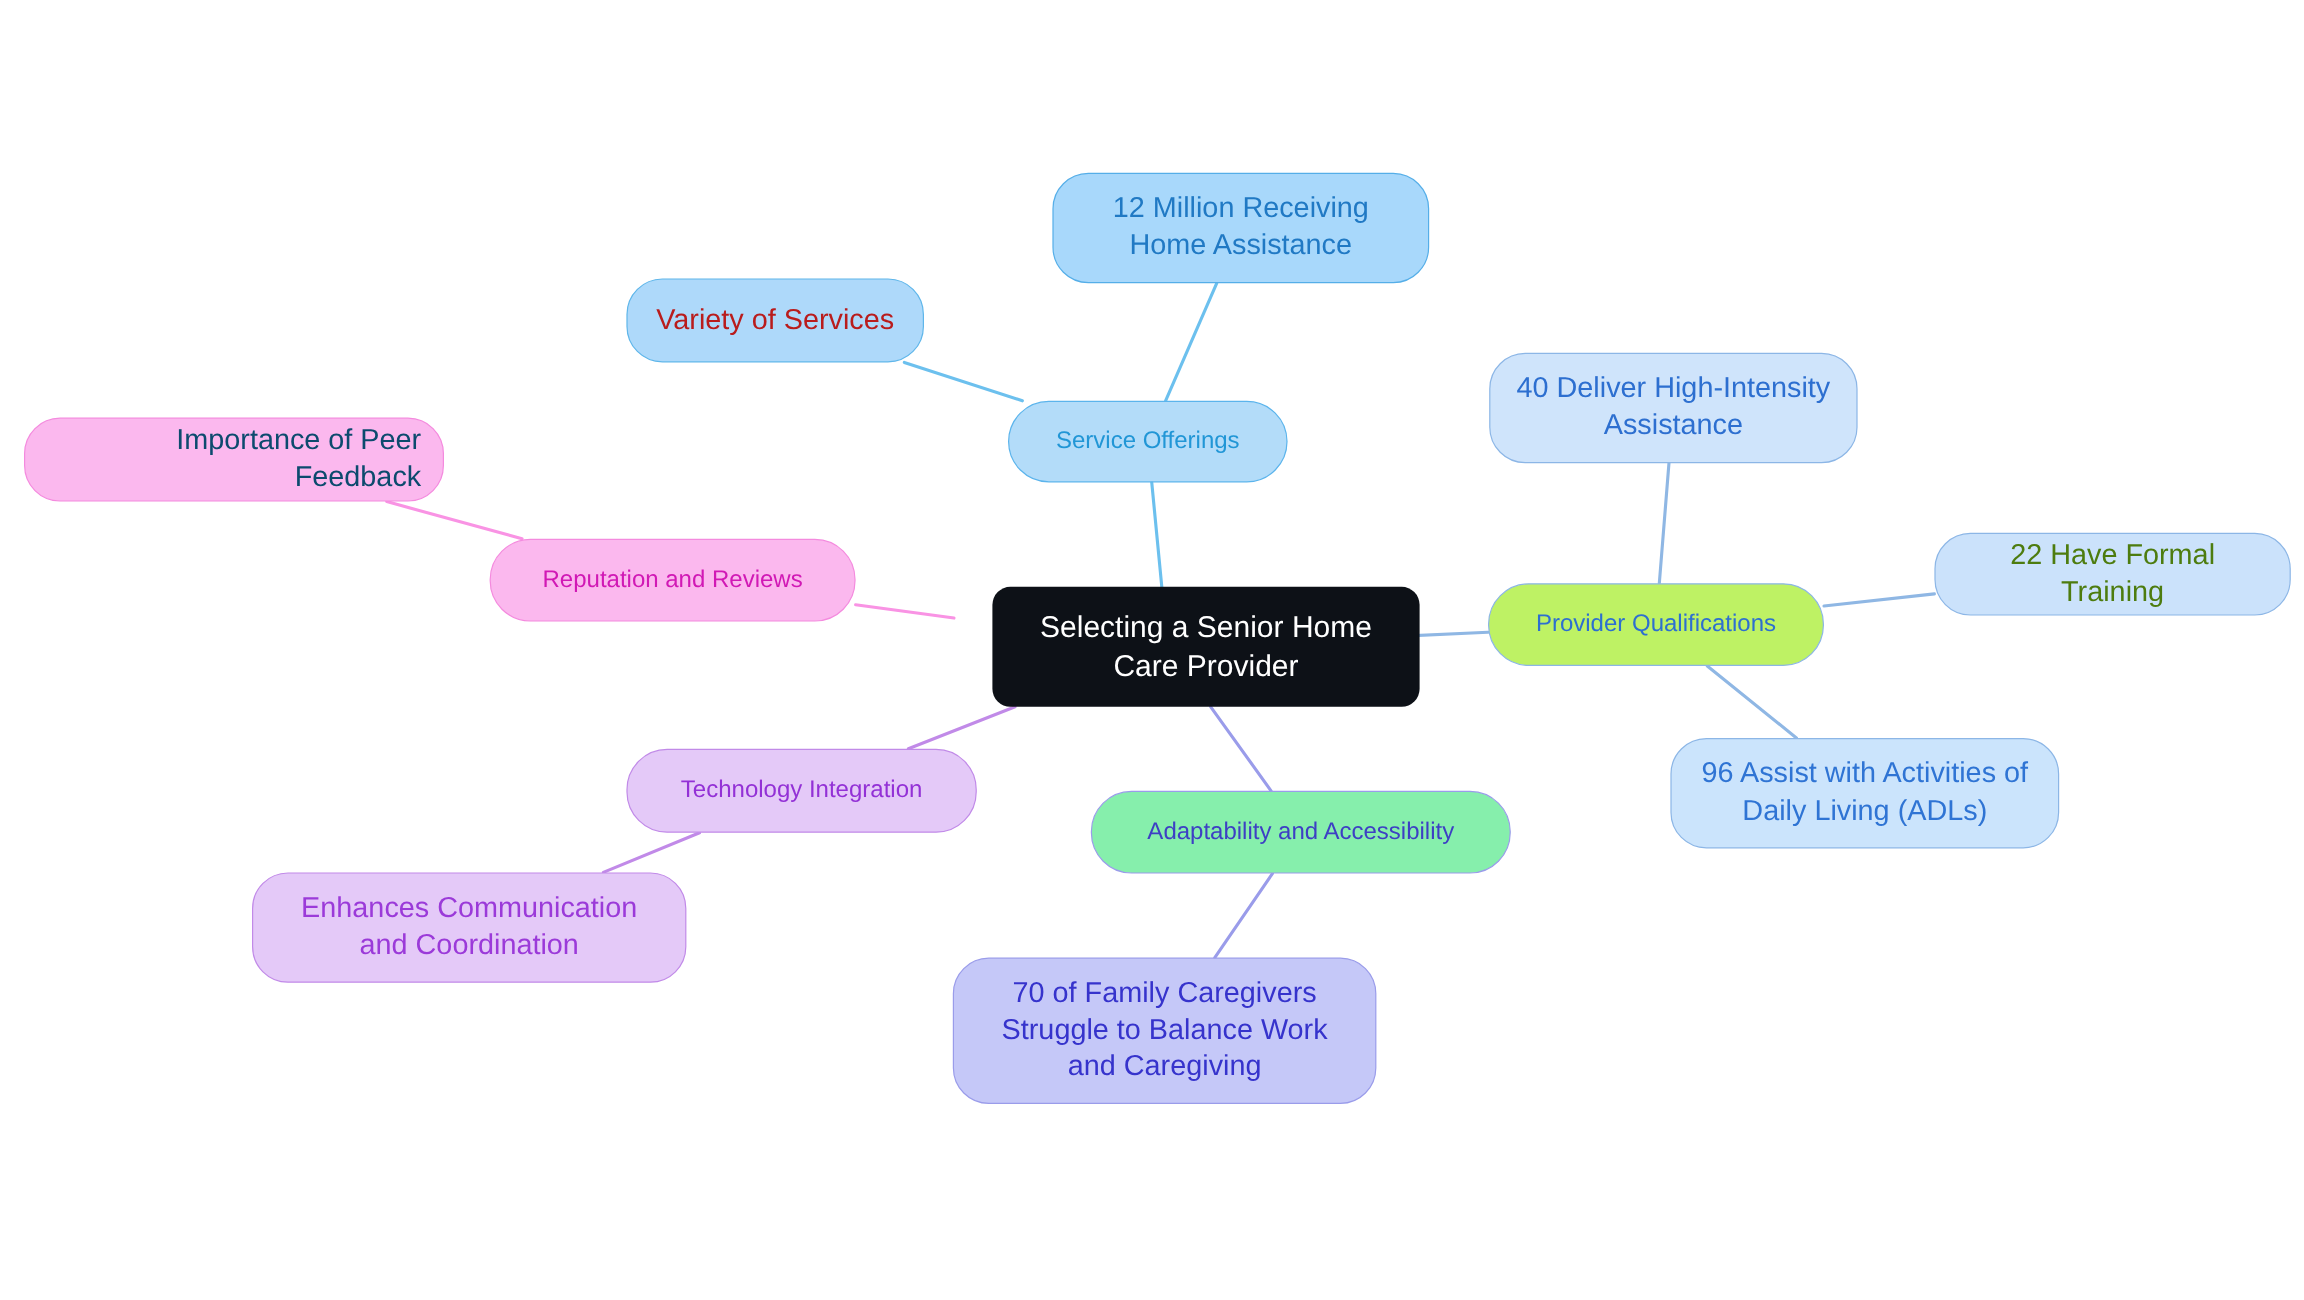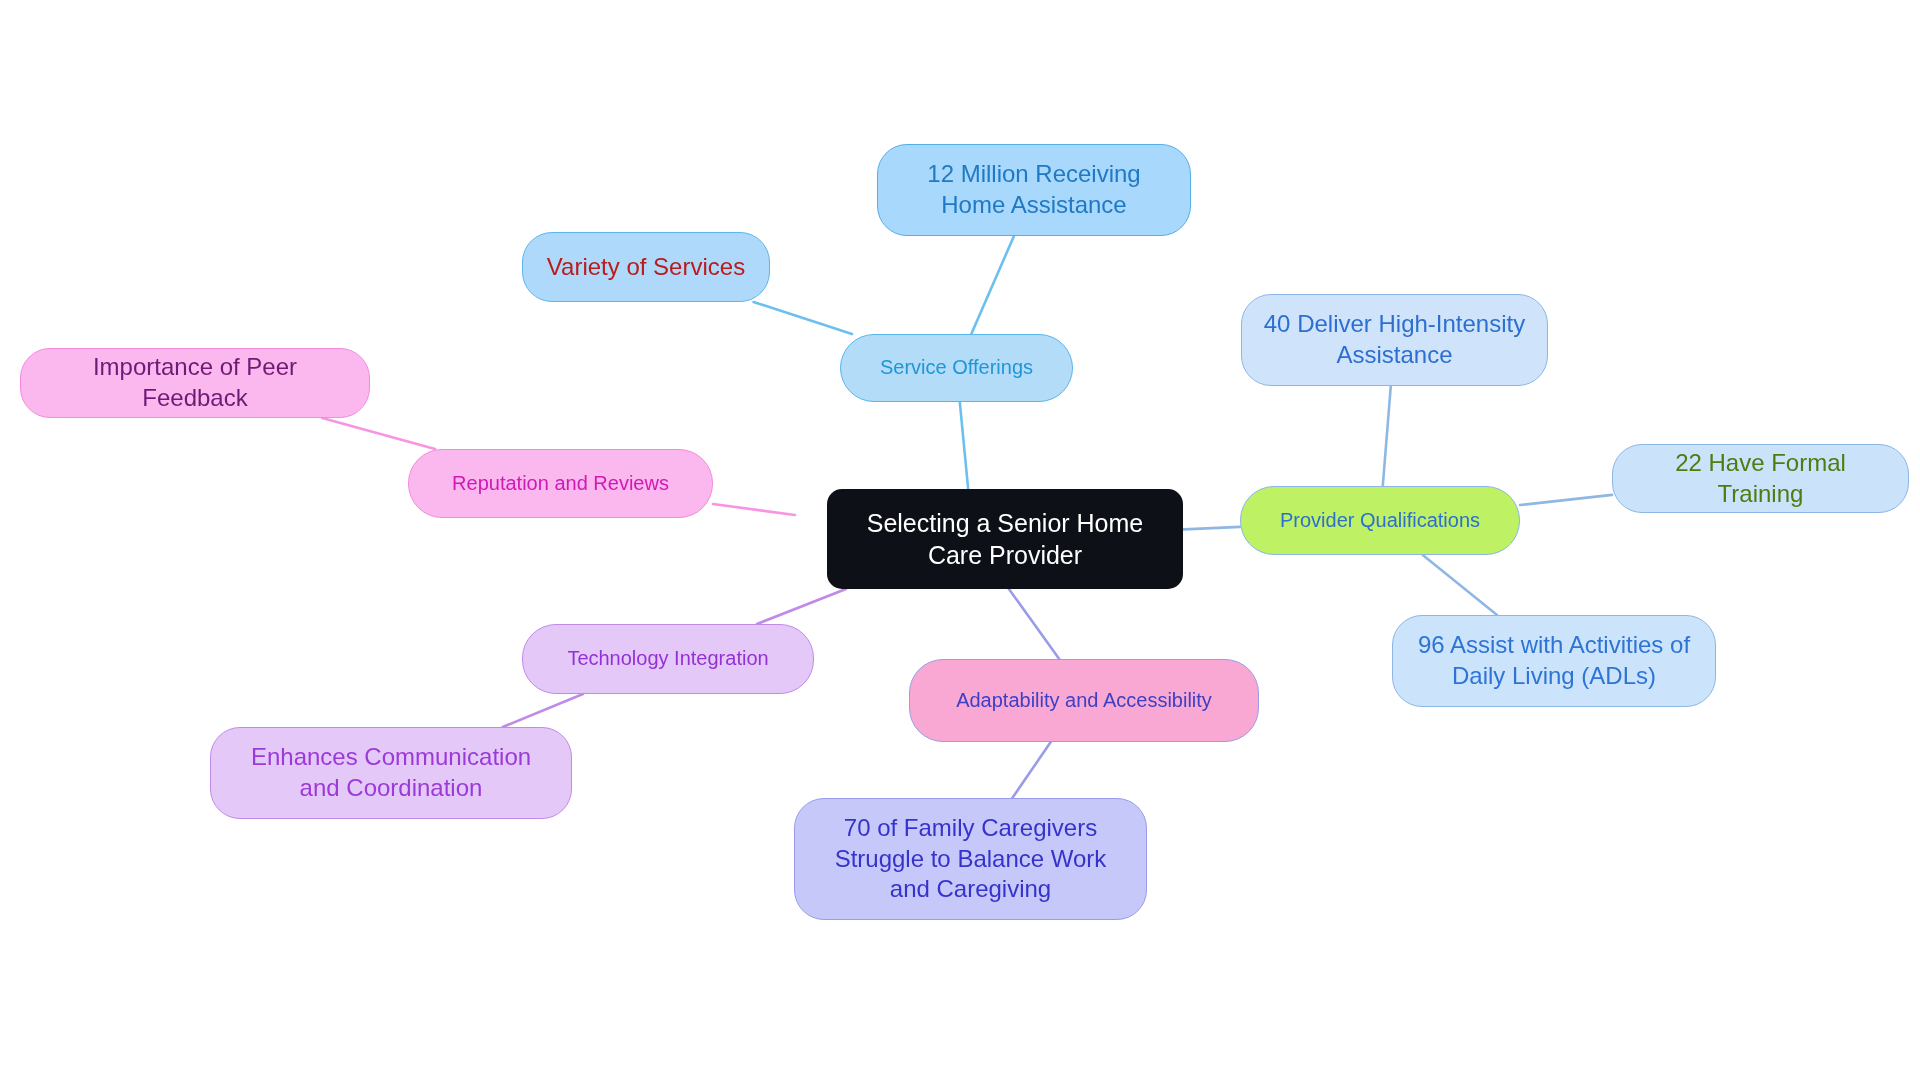--- a/index.html
+++ b/index.html
@@ -76,20 +76,20 @@
     </svg>
   <div id="node-layer">
       <div class="node root" style="left: 795px; top: 489px; width: 356px; height: 100px; background: rgb(13, 17, 23); color: rgb(255, 255, 255);"><span>Selecting a Senior Home Care Provider</span></div>
       <div class="node branch" style="left: 840px; top: 334px; width: 233px; height: 68px; background: rgb(179, 220, 249); color: rgb(33, 150, 214); border-color: rgb(91, 180, 236);"><span>Service Offerings</span></div>
       <div class="node leaf" style="left: 877px; top: 144px; width: 314px; height: 92px; background: rgb(168, 216, 251); color: rgb(32, 121, 196); border-color: rgb(85, 174, 232); justify-content: flex-end;"><span>12 Million Receiving Home Assistance</span></div>
       <div class="node leaf" style="left: 522px; top: 232px; width: 248px; height: 70px; background: rgb(174, 217, 250); color: #b91c1c; border-color: rgb(95, 182, 234);"><span>Variety of Services</span></div>
       <div class="node branch" style="left: 1240px; top: 486px; width: 280px; height: 69px; background: #bef264; color: rgb(45, 111, 208); border-color: rgb(140, 182, 230);"><span>Provider Qualifications</span></div>
       <div class="node leaf" style="left: 1241px; top: 294px; width: 307px; height: 92px; background: rgb(207, 228, 251); color: rgb(45, 111, 208); border-color: rgb(140, 182, 230);"><span>40 Deliver High-Intensity Assistance</span></div>
       <div class="node leaf" style="left: 1612px; top: 444px; width: 297px; height: 69px; background: rgb(203, 226, 251); color: #4d7c0f; border-color: rgb(140, 182, 230);"><span>22 Have Formal Training</span></div>
       <div class="node leaf" style="left: 1392px; top: 615px; width: 324px; height: 92px; background: rgb(203, 228, 252); color: rgb(47, 116, 212); border-color: rgb(140, 182, 230);"><span>96 Assist with Activities of Daily Living (ADLs)</span></div>
-      <div class="node branch" style="left: 909px; top: 659px; width: 350px; height: 83px; background: #f9a8d4; color: rgb(61, 63, 196); border-color: rgb(154, 156, 234);"><span>Adaptability and Accessibility</span></div>
+      <div class="node branch" style="left: 909px; top: 659px; width: 350px; height: 69px; background: #86efac; color: rgb(61, 63, 196); border-color: rgb(154, 156, 234);"><span>Adaptability and Accessibility</span></div>
       <div class="node leaf" style="left: 794px; top: 798px; width: 353px; height: 122px; background: rgb(197, 200, 248); color: rgb(54, 51, 204); border-color: rgb(154, 156, 234);"><span>70 of Family Caregivers Struggle to Balance Work and Caregiving</span></div>
       <div class="node branch" style="left: 522px; top: 624px; width: 292px; height: 70px; background: rgb(228, 201, 248); color: rgb(147, 49, 214); border-color: rgb(193, 138, 232);"><span>Technology Integration</span></div>
       <div class="node leaf" style="left: 210px; top: 727px; width: 362px; height: 92px; background: rgb(228, 201, 248); color: rgb(155, 58, 217); border-color: rgb(193, 138, 232);"><span>Enhances Communication and Coordination</span></div>
       <div class="node branch" style="left: 408px; top: 449px; width: 305px; height: 69px; background: rgb(251, 184, 238); color: rgb(209, 25, 181); border-color: rgb(244, 138, 222);"><span>Reputation and Reviews</span></div>
-      <div class="node leaf" style="left: 20px; top: 348px; width: 350px; height: 70px; background: rgb(251, 184, 238); color: #701a75; border-color: rgb(244, 138, 222);"><span>Importance of Peer Feedback</span></div>
+      <div class="node leaf" style="left: 20px; top: 348px; width: 350px; height: 70px; background: rgb(251, 184, 238); color: #0c4a6e; border-color: rgb(244, 138, 222); text-align: right;"><span>Importance of Peer Feedback</span></div>
     </div>
 </div>
 
 </body></html>

